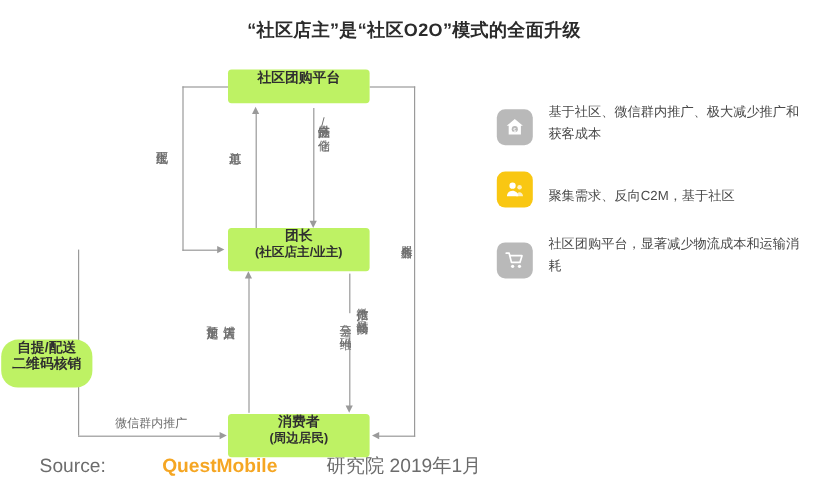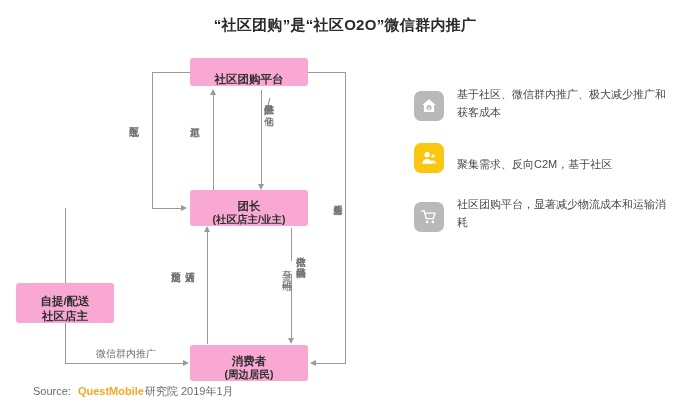--- a/index.html
+++ b/index.html
@@ -21,38 +21,38 @@
     text-align: center;
     font-size: 15px;
     font-weight: bold;
     color: #2b2b2b;
     letter-spacing: 0.3px;
   }
 
   
   .node {
     position: absolute;
-    background: #f9a8d4;
+    background: #bef264;
     color: #2f2f2f;
     border-radius: 3px;
     display: flex;
     flex-direction: column;
     align-items: center;
-    justify-content: flex-end;
+    justify-content: flex-start;
     font-weight: bold;
     line-height: 1.25;
     z-index: 5;
   }
   .node .n-main { font-size: 11.5px; }
   .node .n-sub  { font-size: 10.5px; font-weight: bold; }
 
   #node-platform { left: 190px; top: 58px;  width: 118px; height: 28px; font-size: 11.5px; }
   #node-leader   { left: 190px; top: 190px; width: 118px; height: 36px; }
   #node-consumer { left: 190px; top: 345px; width: 118px; height: 36px; }
-  #node-pickup   { left: 16px;  top: 283px; width: 98px;  height: 40px; }
+  #node-pickup   { left: 1px;  top: 283px; width: 76px;  height: 40px; border-radius: 14px; }
 
   
   .line {
     position: absolute;
     background: #9a9a9a;
     z-index: 2;
   }
   .line.h { height: 1px; }
   .line.v { width: 1px; }
 
@@ -109,34 +109,35 @@
     font-size: 11px;
     color: #4a4a4a;
     line-height: 1.65;
     padding-top: 1px;
   }
 
   
   .footer {
     position: absolute;
     left: 33px; bottom: 17px;
-    font-size: 11px;
+    font-size: 16px;
     color: #6c6c6c;
     display: flex;
     align-items: baseline;
+    gap: 40px;
   }
   .footer .lbl { margin-right: 7px; }
   .footer .brand { color: #f5a623; font-weight: bold; margin-right: 1px; margin-top: 12px; }
 </style>
 </head>
 <body>
 
 <div id="page">
 
-  <div class="title">“社区团购”是“社区O2O”微信群内推广</div>
+  <div class="title">“社区店主”是“社区O2O”模式的全面升级</div>
 
   <div>
 
     <div class="line h" style="left:152px; top:72px; width:38px;"></div>
     <div class="line v" style="left:152px; top:72px; height:137px;"></div>
     <div class="line h" style="left:152px; top:208px; width:32px;"></div>
     <div class="arrow right" style="left:181px; top:204.5px;"></div>
 
     <div class="line v" style="left:213px; top:94px; height:96px;"></div>
     <div class="arrow up" style="left:209.5px; top:89px;"></div>
@@ -188,21 +189,21 @@
     <div class="n-sub">(社区店主/业主)</div>
   </div>
 
   <div class="node" id="node-consumer">
     <div class="n-main">消费者</div>
     <div class="n-sub">(周边居民)</div>
   </div>
 
   <div class="node" id="node-pickup">
     <div class="n-main">自提/配送</div>
-    <div class="n-main">社区店主</div>
+    <div class="n-main">二维码核销</div>
   </div>
 
   <div class="features">
 
     <div class="feature">
       <div class="f-icon gray">
         <svg width="18" height="18" viewBox="0 0 24 24" aria-hidden="true">
           <path d="M12 3 L3 10.5 h2.2 V20 h13.6 V10.5 H21 Z" fill="#ffffff"></path>
           <circle cx="12" cy="14.2" r="3.4" fill="#b9b9b9"></circle>
           <text x="12" y="17" font-size="6.4" fill="#ffffff" text-anchor="middle" font-family="DejaVu Sans, sans-serif">$</text>

